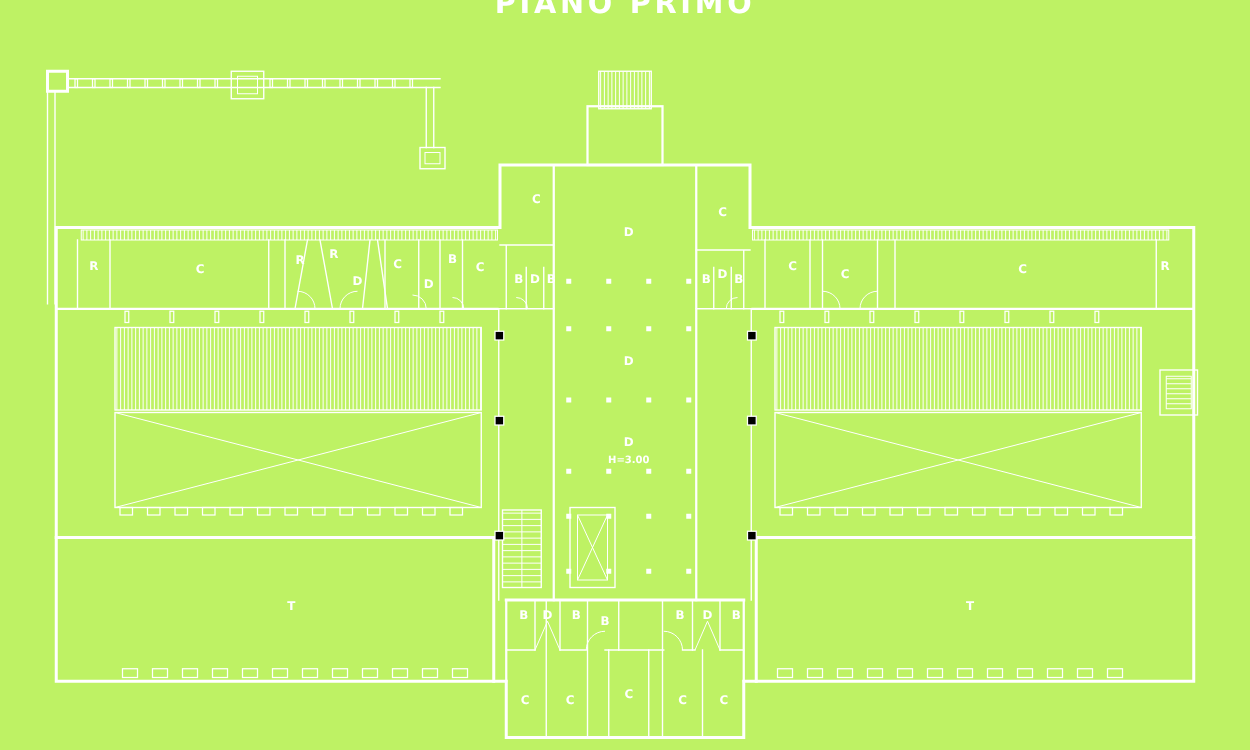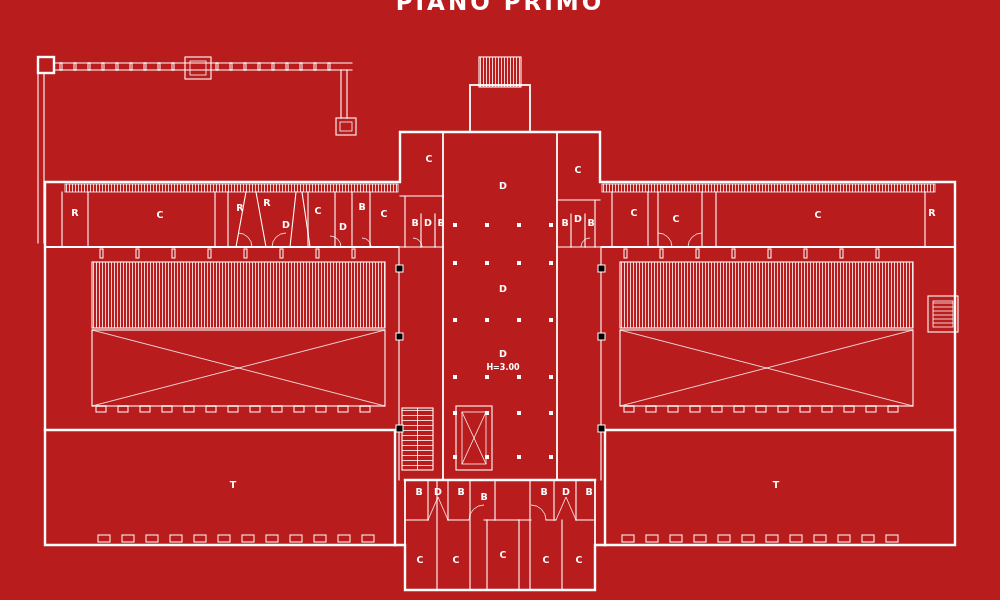--- a/index.html
+++ b/index.html
@@ -1,16 +1,16 @@
 <!DOCTYPE html>
 <html><head>
 <meta charset="utf-8">
 <style>
   html,body{margin:0;padding:0;background:#000;}
-  #stage{position:relative;width:1000px;height:600px;background:#b91c1c;overflow:hidden;
+  #stage{position:relative;width:1000px;height:600px;background:#bef264;overflow:hidden;
          font-family:"DejaVu Sans", sans-serif;}
   svg{display:block;}
   .wall{stroke:#fff;fill:none;stroke-width:2.4;stroke-linecap:square;}
   .wall2{stroke:#fff;fill:none;stroke-width:1.8;stroke-linecap:square;}
   .thin{stroke:#fff;fill:none;stroke-width:1.1;stroke-linecap:square;}
   .hair{stroke:#fff;fill:none;stroke-width:0.8;}
   .lbl{fill:#fff;font-weight:bold;text-anchor:middle;}
   .title{fill:#fff;font-weight:bold;text-anchor:middle;font-size:23px;letter-spacing:3px;}
 </style>
 </head>

